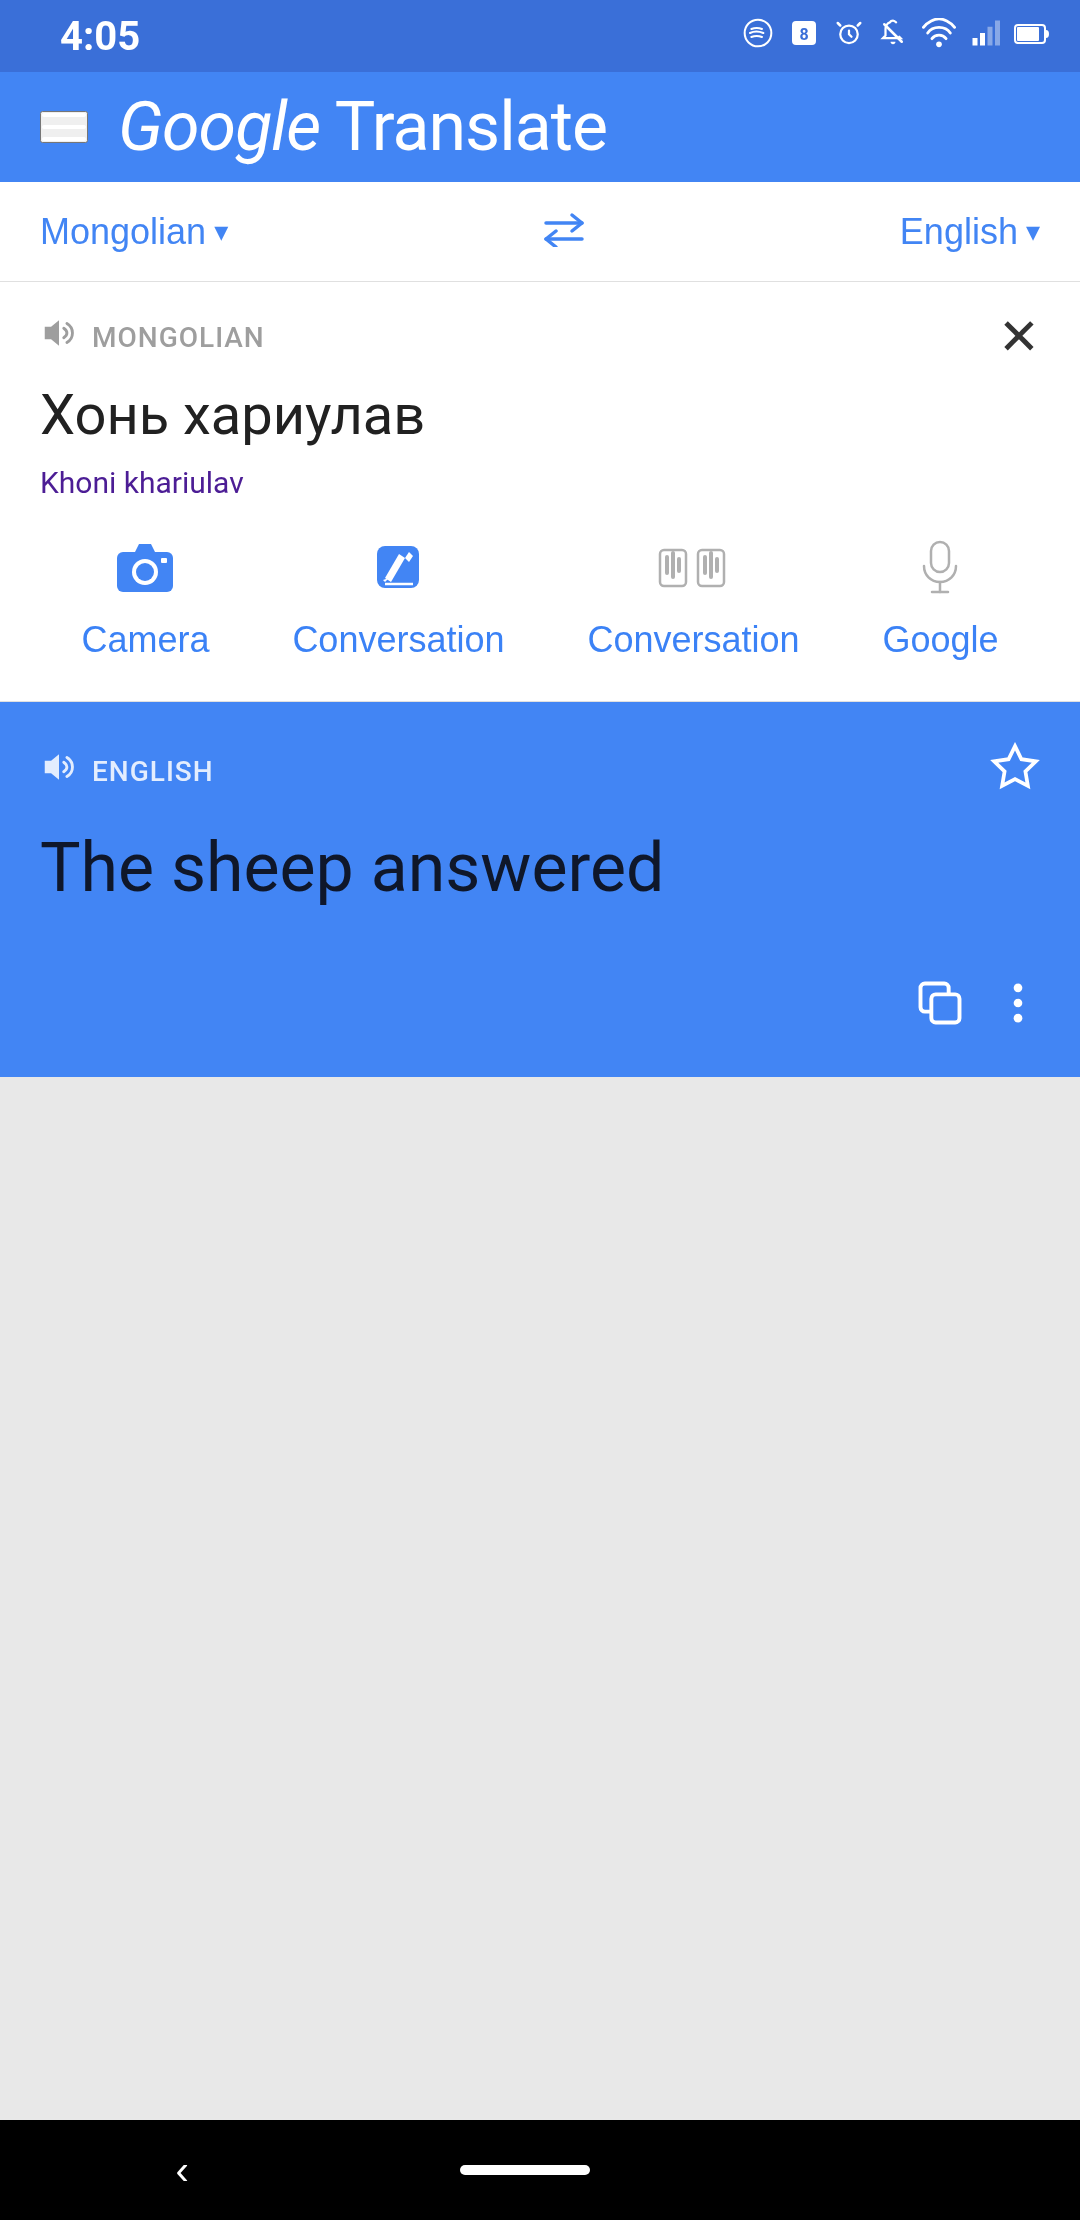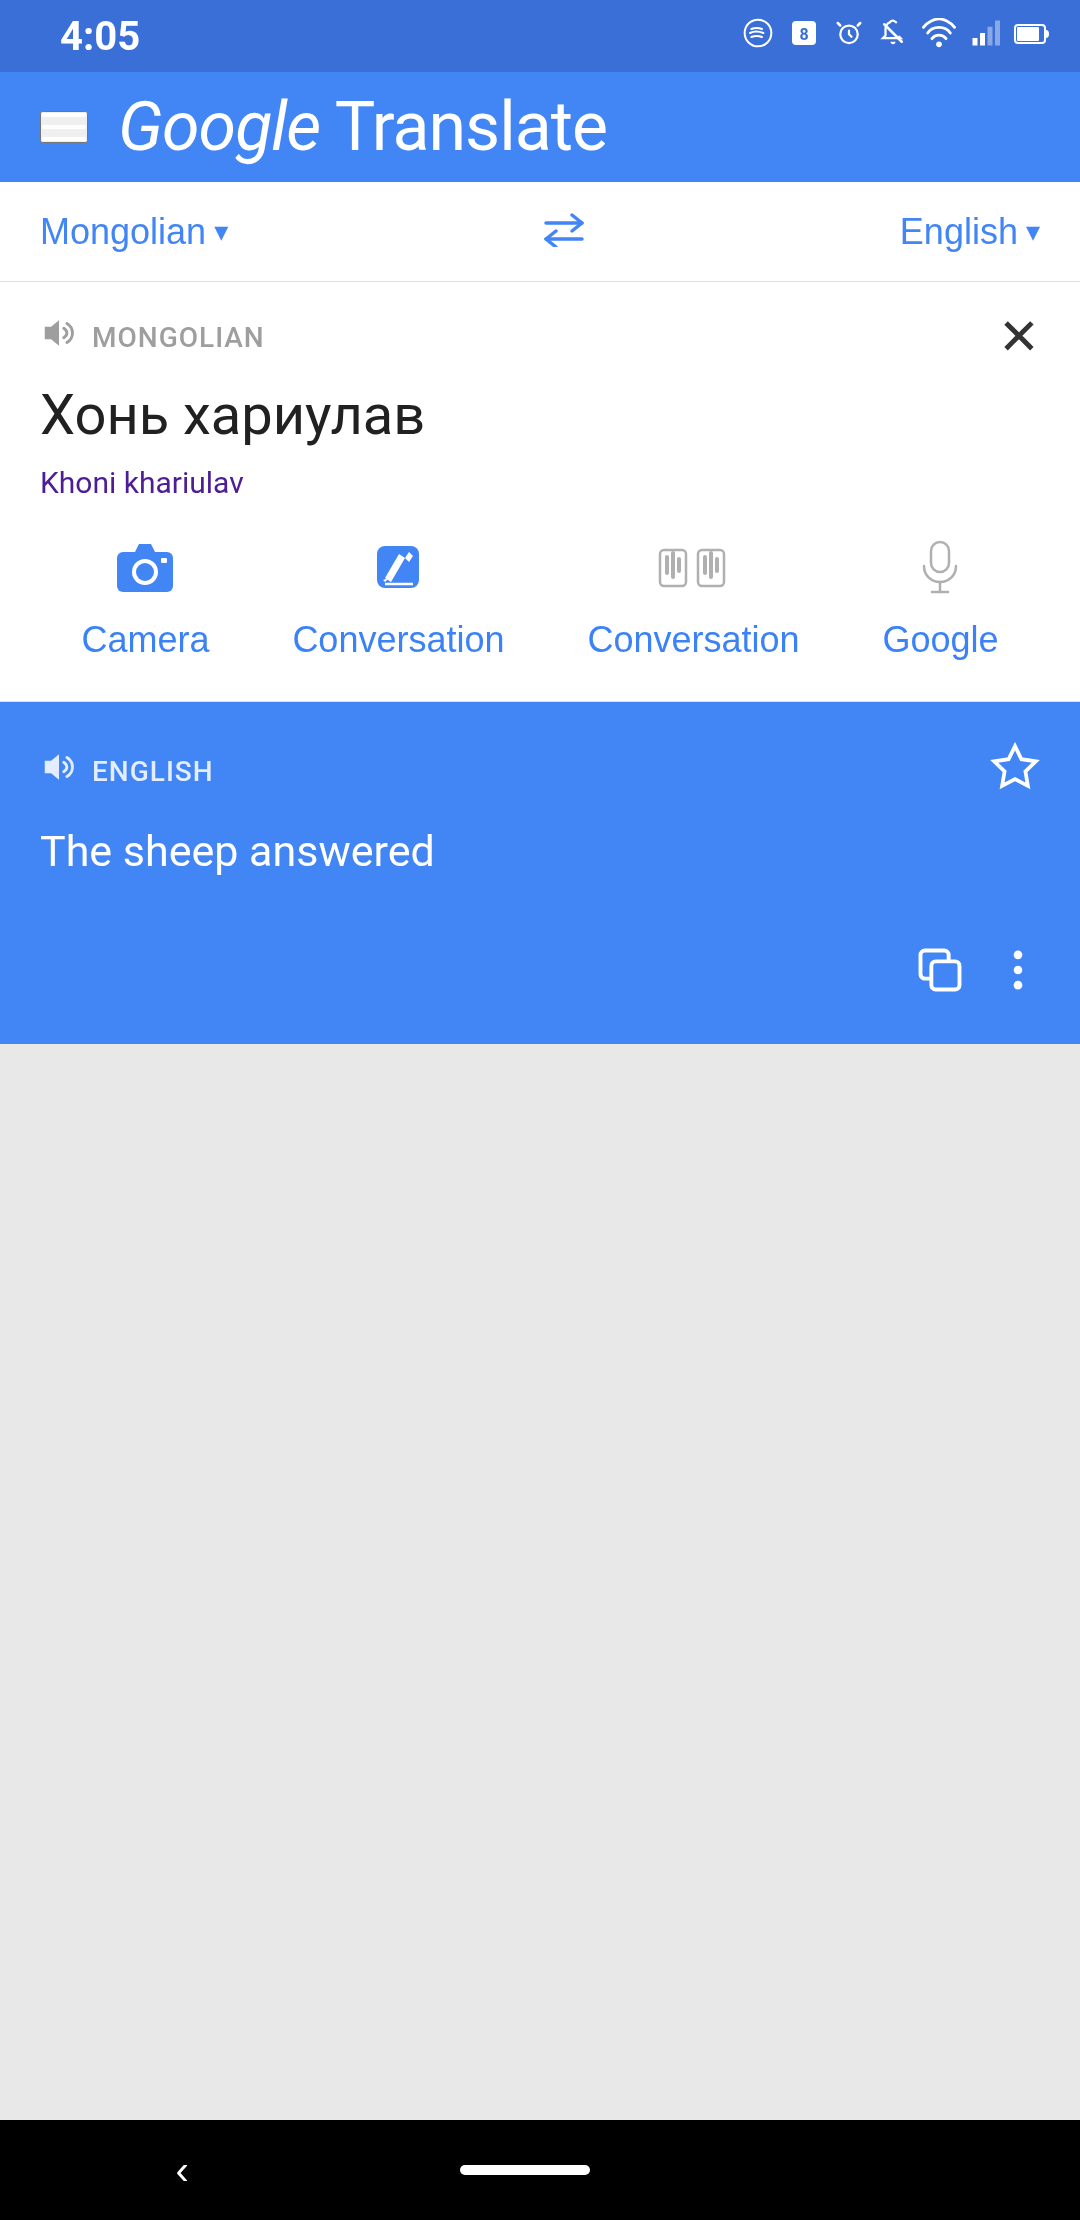--- a/index.html
+++ b/index.html
@@ -210,22 +210,22 @@
     }
     .star-btn {
       background: none;
       border: none;
       cursor: pointer;
       font-size: 50px;
       color: white;
       line-height: 1;
     }
     .trans-text {
-      font-size: 43px;
-      color: #ffffff;
+      font-size: 68px;
+      color: #0f172a;
       font-weight: 400;
       margin-bottom: 64px;
       line-height: 1.3;
     }
     .trans-actions {
       display: flex;
       justify-content: flex-end;
       gap: 30px;
       align-items: center;
     }

